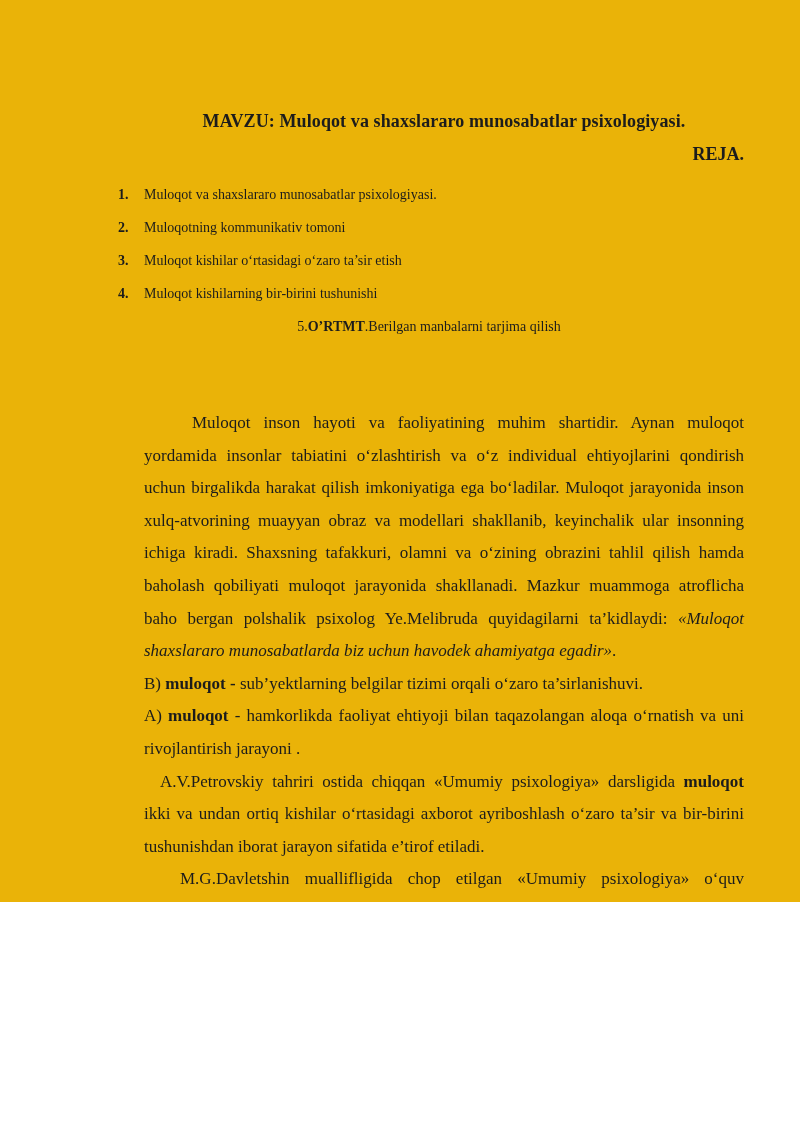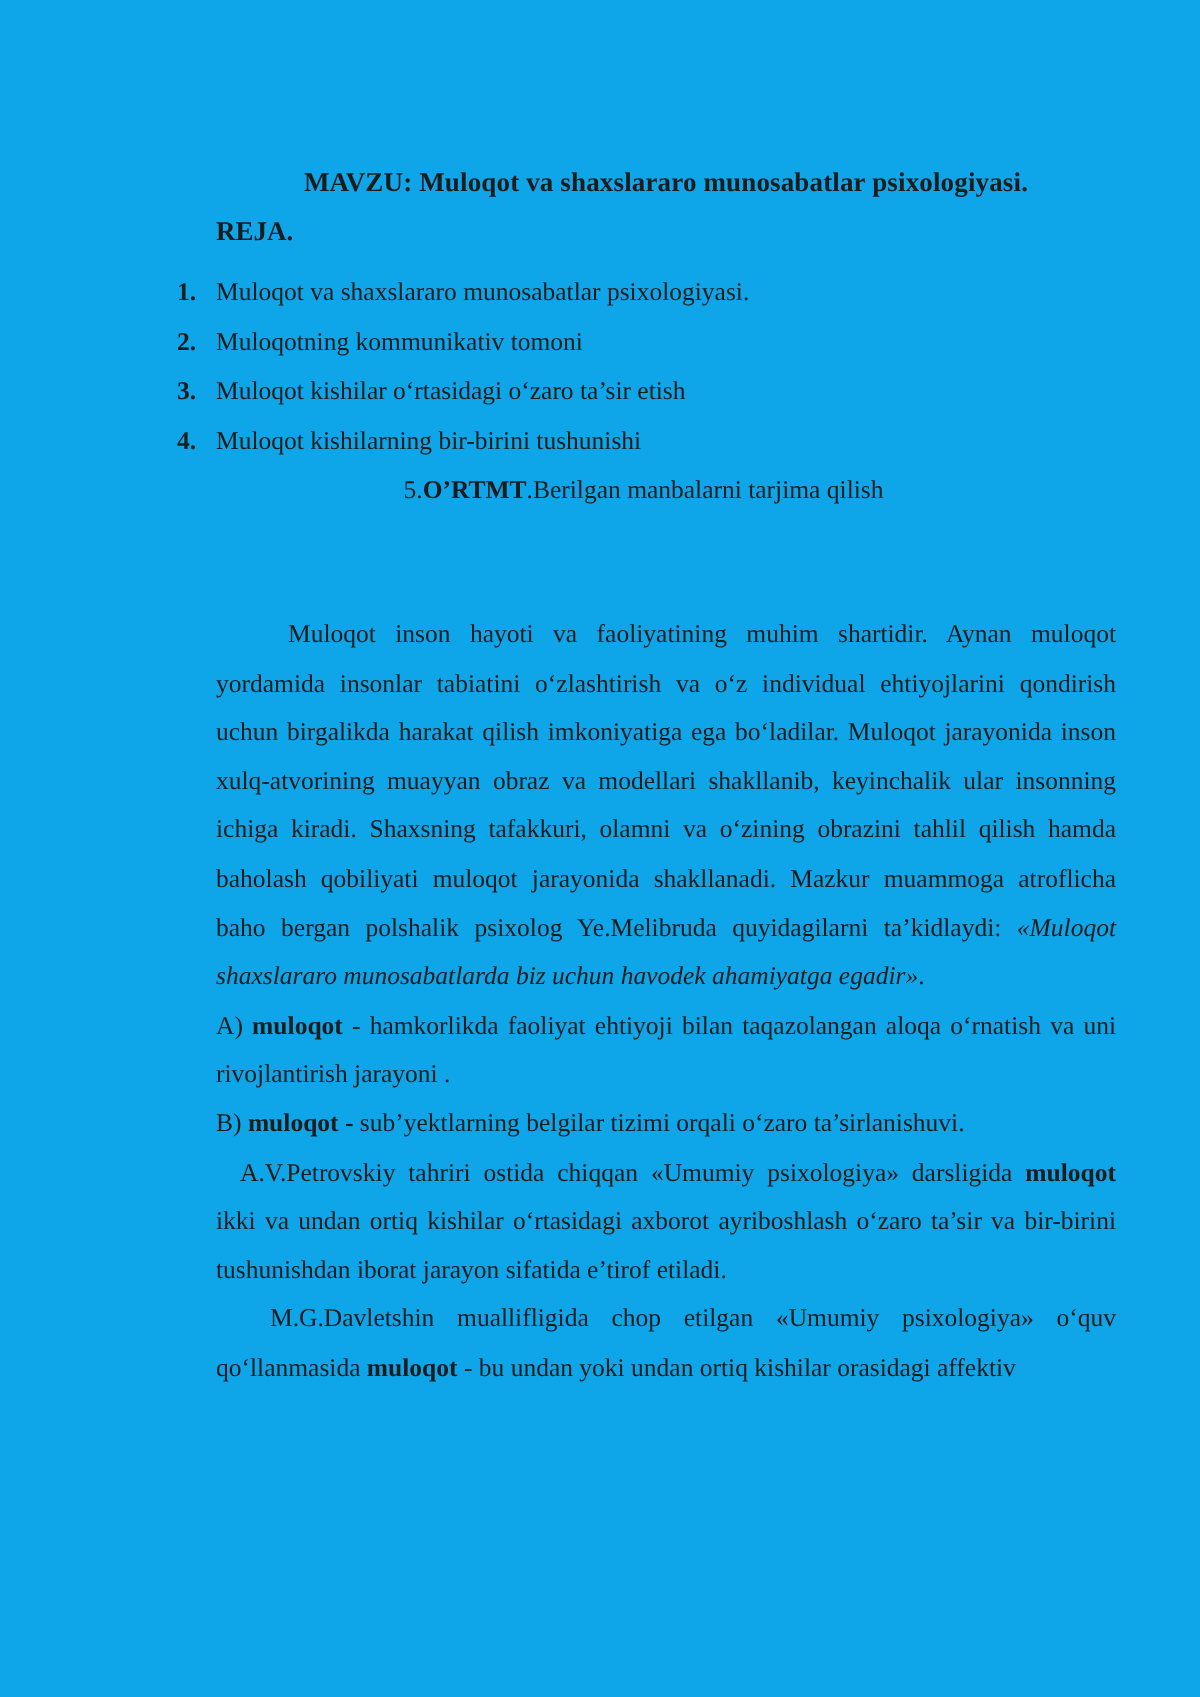--- a/index.html
+++ b/index.html
@@ -4,49 +4,49 @@
 <title>Document</title>
 <style>
   html, body {
     margin: 0;
     padding: 0;
     background: #ffffff;
   }
   .page {
     position: relative;
     width: 800px;
-    height: 1131px;
+    height: 902px;
     margin: 0 auto;
-    background: #0ea5e9;
+    background: #eab308;
     color: #1c1c1c;
     font-family: "Liberation Serif", "DejaVu Serif", serif;
     box-sizing: border-box;
     padding: 105px 56px 0 144px;
     overflow: hidden;
   }
   .doc-title {
     margin: 0;
     font-size: 18px;
     line-height: 33px;
     font-weight: bold;
     text-align: center;
     letter-spacing: 0.1px;
   }
   .plan-heading {
     margin: 0;
     font-size: 18px;
     line-height: 33px;
     font-weight: bold;
-    text-align: left;
+    text-align: right;
   }
   .plan-list {
     list-style: none;
     margin: 7px 0 0 0;
     padding: 0;
-    font-size: 17px;
+    font-size: 14px;
     line-height: 33px;
   }
   .plan-item {
     margin-left: -26px;
   }
   .plan-num {
     display: inline-block;
     width: 26px;
     font-weight: bold;
   }
@@ -84,23 +84,23 @@
     <li class="plan-item"><span class="plan-num">3.</span><span class="plan-text">Muloqot kishilar o‘rtasidagi o‘zaro ta’sir etish</span></li>
     <li class="plan-item"><span class="plan-num">4.</span><span class="plan-text">Muloqot kishilarning bir-birini  tushunishi</span></li>
     <li class="plan-item plan-item-5"><span>5.</span><span class="b">O’RTMT</span><span>.Berilgan manbalarni tarjima qilish</span></li>
   </ol>
 
   <div class="body-text">
 
     <p class="para ind-48"><span>Muloqot inson hayoti va faoliyatining muhim shartidir. Aynan muloqot yordamida insonlar tabiatini o‘zlashtirish va o‘z individual ehtiyojlarini qondirish uchun birgalikda harakat qilish imkoniyatiga ega bo‘ladilar. Muloqot jarayonida inson xulq-atvorining muayyan obraz va modellari shakllanib, keyinchalik ular insonning ichiga kiradi. Shaxsning  tafakkuri,  olamni va o‘zining obrazini tahlil qilish hamda baholash qobiliyati muloqot jarayonida shakllanadi. Mazkur muammoga atroflicha baho bergan  polshalik psixolog Ye.Melibruda quyidagilarni ta’kidlaydi: </span><span class="i">«Muloqot shaxslararo munosabatlarda biz uchun havodek ahamiyatga egadir»</span><span>.</span></p>
 
 
+    <p class="para"><span>B) </span><span class="b">muloqot -</span><span> sub’yektlarning belgilar tizimi orqali o‘zaro ta’sirlanishuvi.</span></p>
+
     <p class="para"><span>A) </span><span class="b">muloqot</span><span> - hamkorlikda faoliyat ehtiyoji bilan taqazolangan aloqa o‘rnatish va uni rivojlantirish jarayoni .</span></p>
-
-    <p class="para"><span>B) </span><span class="b">muloqot -</span><span> sub’yektlarning belgilar tizimi orqali o‘zaro ta’sirlanishuvi.</span></p>
 
     <p class="para ind-16"><span>A.V.Petrovskiy tahriri ostida chiqqan  «Umumiy psixologiya»  darsligida </span><span class="b">muloqot</span><span> ikki va undan ortiq kishilar o‘rtasidagi axborot  ayriboshlash o‘zaro ta’sir va bir-birini tushunishdan iborat jarayon sifatida e’tirof etiladi.</span></p>
 
     <p class="para ind-36"><span>M.G.Davletshin muallifligida chop etilgan «Umumiy psixologiya» o‘quv qo‘llanmasida </span><span class="b">muloqot</span><span> - bu undan yoki undan ortiq kishilar orasidagi affektiv</span></p>
 
   </div>
 
 </div>
 
 </body></html>

